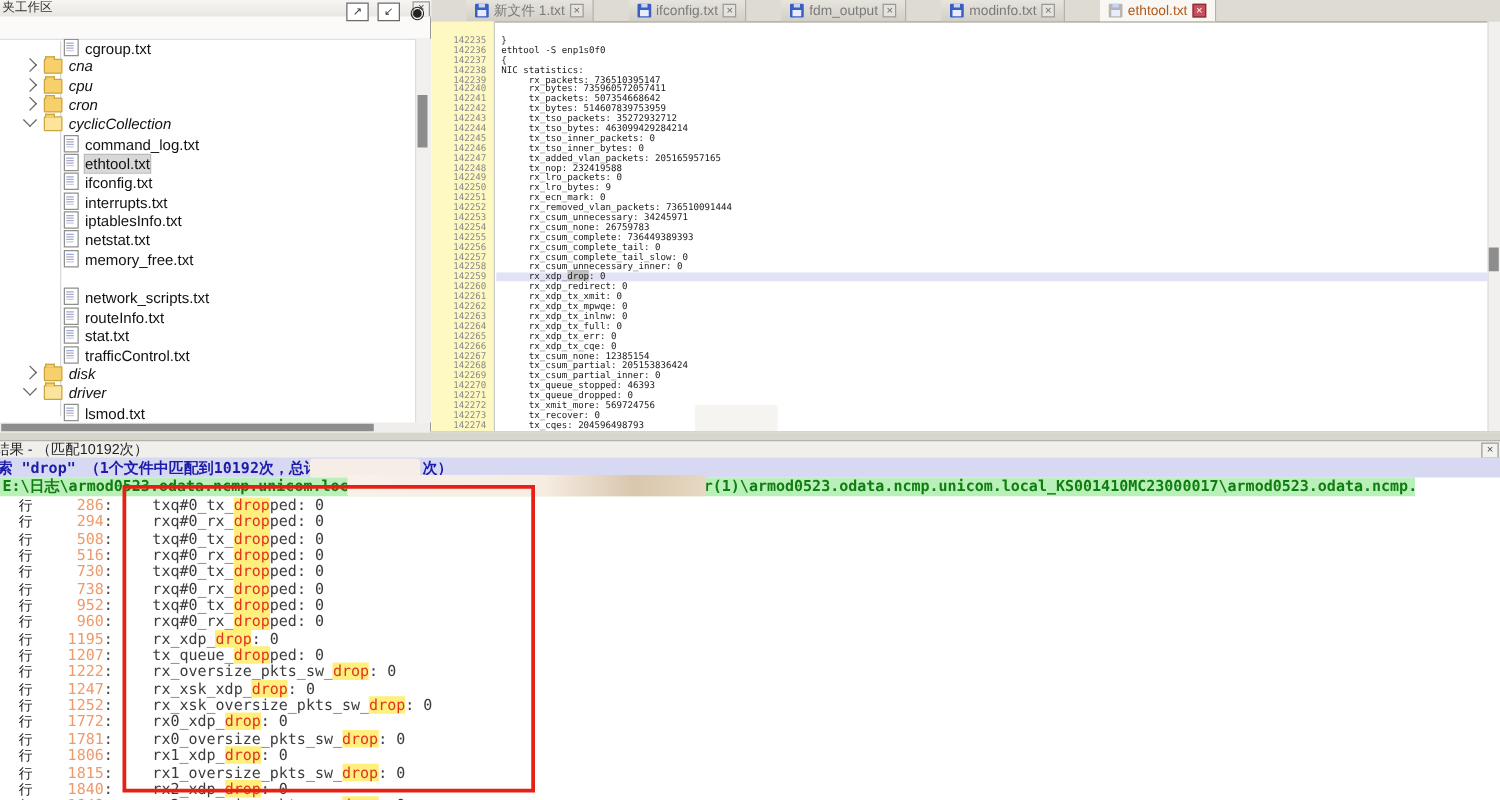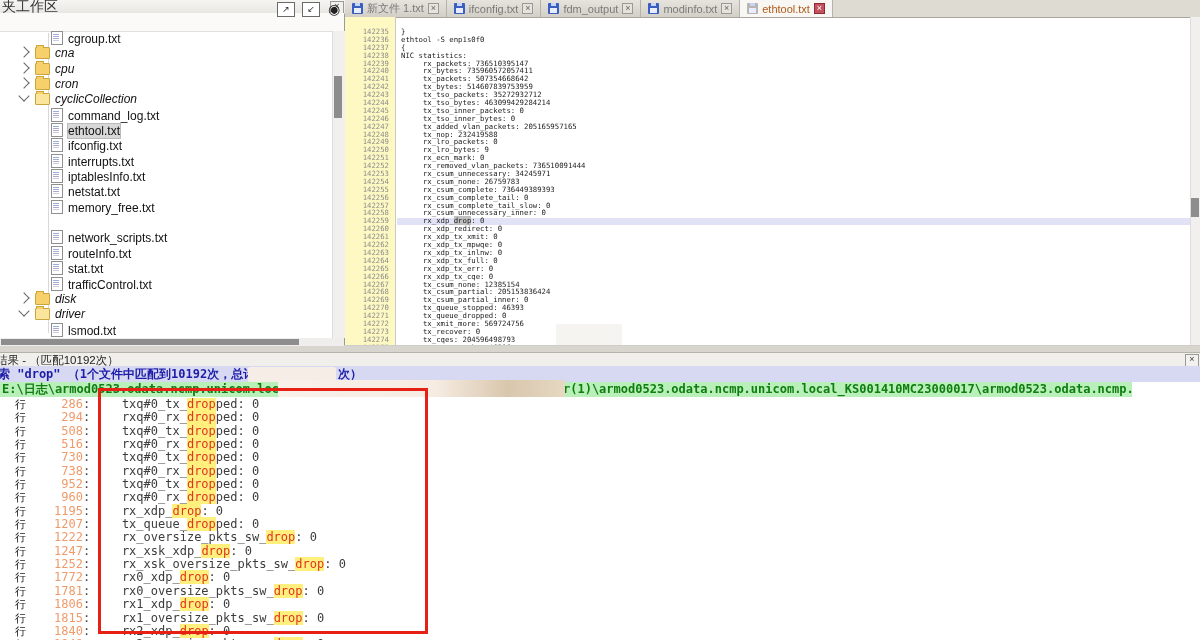--- a/index.html
+++ b/index.html
@@ -2,21 +2,21 @@
 <html><head>
 <meta charset="utf-8">
 <style>
   html,body{margin:0;padding:0;background:#fff;}
   body{width:1200px;height:640px;overflow:hidden;position:relative;
        font-family:"Liberation Sans","DejaVu Sans",sans-serif;font-size:12px;color:#222;}
   .abs{position:absolute;}
   
   #ws-panel{left:0;top:0;width:344px;height:346px;background:#fff;border-right:1px solid #9a9a9a;}
   #ws-title{left:0;top:0;width:344px;height:13px;background:linear-gradient(#f6f5f2,#e9e7e2);
-            border-bottom:1px solid #cfcdc8;font-size:14px;line-height:13px;padding-left:2px;color:#333;}
+            border-bottom:1px solid #cfcdc8;font-size:10px;line-height:13px;padding-left:2px;color:#333;}
   #ws-close{left:330px;top:1px;width:12px;height:11px;border:1px solid #9a9a9a;background:#f2f1ee;
             font-size:9px;line-height:9px;text-align:center;color:#444;cursor:default;}
   #ws-toolbar{left:0;top:13px;width:344px;height:18px;background:#fbfaf8;border-bottom:1px solid #e2e0da;}
   .ws-tool{position:absolute;top:2px;width:16px;height:13px;border:1px solid #6a6a6a;background:#fff;
            font-size:9px;line-height:12px;text-align:center;color:#333;}
   #tool-expand{left:277px;}
   #tool-collapse{left:302px;}
   #tool-locate{left:326px;border:none;background:none;font-size:14px;line-height:14px;color:#222;}
   #tree{left:0;top:31px;width:332px;height:336px;overflow:hidden;}
   .trow{position:relative;height:15.35px;line-height:15.35px;white-space:nowrap;font-size:12px;color:#111;}
@@ -36,21 +36,21 @@
   #tree-guide{left:48px;top:33px;width:1px;height:300px;background:#d8d8d8;}
   #ws-vscroll{left:332px;top:31px;width:12px;height:307px;background:#f1f0ee;border-left:1px solid #ddd;}
   #ws-vthumb{left:334px;top:76px;width:8px;height:42px;background:#8d8d8d;}
   #ws-hscroll{left:0;top:338px;width:344px;height:8px;background:#efeeec;}
   #ws-hthumb{left:1px;top:339px;width:298px;height:6px;background:#8d8d8d;}
   
   #editor-panel{left:345px;top:0;width:855px;height:352px;background:#fff;}
   #tab-bar{left:345px;top:0;width:855px;height:17px;background:#dedbd3;border-bottom:1px solid #a9a69e;
            display:flex;align-items:stretch;}
   .tab{display:flex;align-items:center;gap:4px;padding:0 7px;border-right:1px solid #b5b2aa;
-       background:linear-gradient(#e7e4de,#d2cfc7);color:#7a7a78;font-size:11px;white-space:nowrap;}
+       background:linear-gradient(#e7e4de,#d2cfc7);color:#7a7a78;font-size:11px;white-space:nowrap;margin-left:28px;}
   .tab.active{background:#f8f7f4;color:#b05a1a;}
   .floppy{width:11px;height:11px;background:#3b5fc0;border-radius:1px;position:relative;flex:0 0 auto;}
   .floppy:before{content:"";position:absolute;left:2px;top:5px;width:7px;height:5px;background:#e8ecff;}
   .floppy:after{content:"";position:absolute;left:3px;top:0;width:5px;height:3px;background:#c8d4f8;}
   .tab.active .floppy{background:#b8b6b2;}
   .tab .x{font-size:9px;line-height:9px;width:9px;height:9px;text-align:center;border:1px solid #999;
           color:#666;background:#e6e3dd;}
   .tab.active .x{background:#c4525e;border-color:#8e2a34;color:#fff;}
   #gutter{left:345px;top:17px;width:51px;height:328px;background:#fef9c3;border-right:1px solid #c9c9c9;
           font-family:"DejaVu Sans Mono",monospace;font-size:7.3px;color:#8a8a8a;text-align:right;

